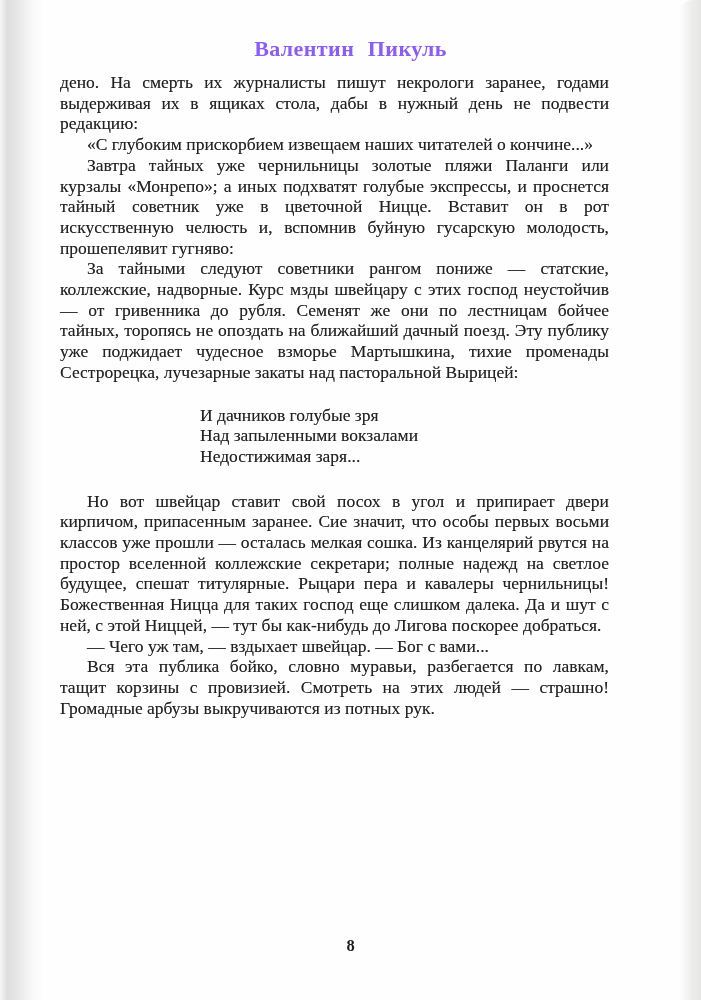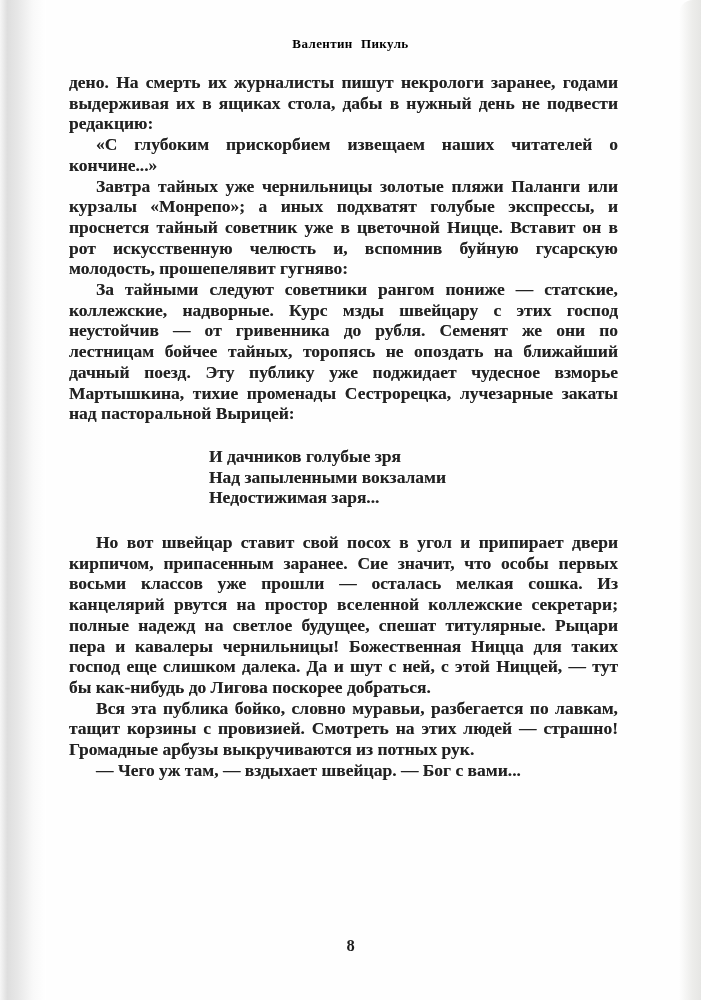--- a/index.html
+++ b/index.html
@@ -33,35 +33,34 @@
     border-top-left-radius: 14px;
     pointer-events: none;
   }
 
   .running-header {
     position: absolute;
     top: 36px;
     left: 0; right: 0;
     text-align: center;
     font-weight: bold;
-    font-size: 13px;
+    font-size: 22px;
     letter-spacing: 0.4px;
     word-spacing: 0.35em;
-    color: #000000;
+    color: #8b5cf6;
   }
 
   .text-body {
     position: absolute;
     top: 72px;
-    left: 69px;
+    left: 60px;
     width: 549px;
     font-size: 17.5px;
     line-height: 20.7px;
     text-shadow: 0 0 0.4px rgba(30,30,30,0.45);
-    font-weight: bold;
   }
 
   .para {
     margin: 0;
     text-align: justify;
     text-indent: 27px;
   }
   .para.no-indent { text-indent: 0; }
 
   .verse {
@@ -94,18 +93,18 @@
       <p class="para no-indent">дено. На смерть их журналисты пишут некрологи заранее, годами выдерживая их в ящиках стола, дабы в нужный день не подвести редакцию:</p>
       <p class="para">«С глубоким прискорбием извещаем наших читателей о кончине...»</p>
       <p class="para">Завтра тайных уже чернильницы золотые пляжи Паланги или курзалы «Монрепо»; а иных подхватят голубые экспрессы, и проснется тайный советник уже в цветочной Ницце. Вставит он в рот искусственную челюсть и, вспомнив буйную гусарскую молодость, прошепелявит гугняво:</p>
       <p class="para">За тайными следуют советники рангом пониже — статские, коллежские, надворные. Курс мзды швейцару с этих господ неустойчив — от гривенника до рубля. Семенят же они по лестницам бойчее тайных, торопясь не опоздать на ближайший дачный поезд. Эту публику уже поджидает чудесное взморье Мартышкина, тихие променады Сестрорецка, лучезарные закаты над пасторальной Вырицей:</p>
       <div class="verse">
         <div class="verse-line">И дачников голубые зря</div>
         <div class="verse-line">Над запыленными вокзалами</div>
         <div class="verse-line">Недостижимая заря...</div>
       </div>
       <p class="para">Но вот швейцар ставит свой посох в угол и припирает двери кирпичом, припасенным заранее. Сие значит, что особы первых восьми классов уже прошли — осталась мелкая сошка. Из канцелярий рвутся на простор вселенной коллежские секретари; полные надежд на светлое будущее, спешат титулярные. Рыцари пера и кавалеры чернильницы! Божественная Ницца для таких господ еще слишком далека. Да и шут с ней, с этой Ниццей, — тут бы как-нибудь до Лигова поскорее добраться.</p>
+      <p class="para">— Чего уж там, — вздыхает швейцар. — Бог с вами...</p>
       <p class="para">Вся эта публика бойко, словно муравьи, разбегается по лавкам, тащит корзины с провизией. Смотреть на этих людей — страшно! Громадные арбузы выкручиваются из потных рук.</p>
-      <p class="para">— Чего уж там, — вздыхает швейцар. — Бог с вами...</p>
     </div>
 
   <div class="page-number">8</div>
 </div>
 
 </body></html>

